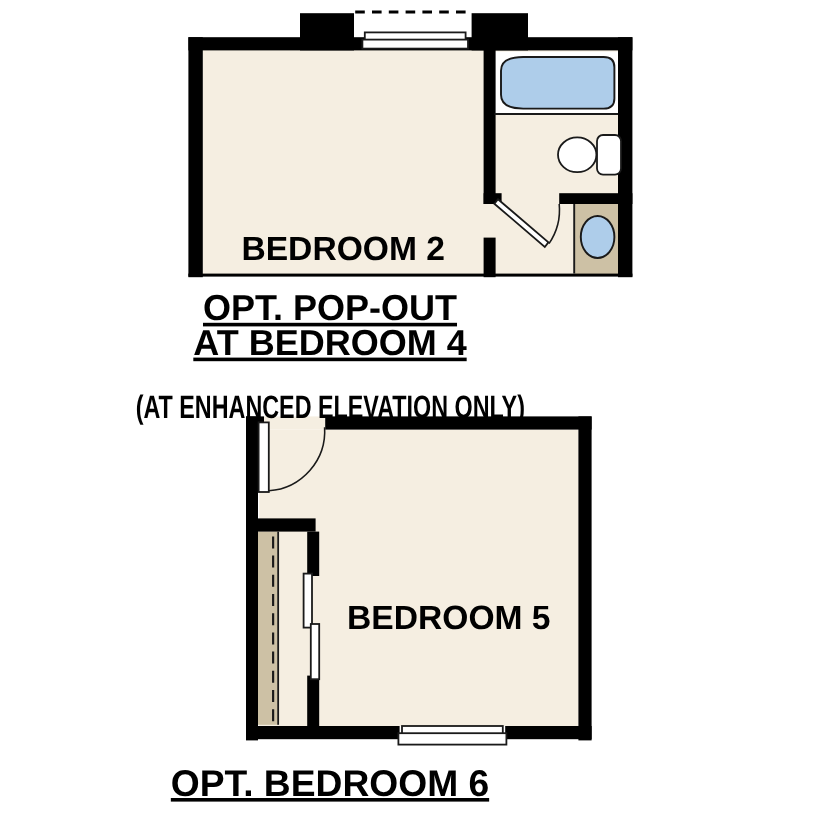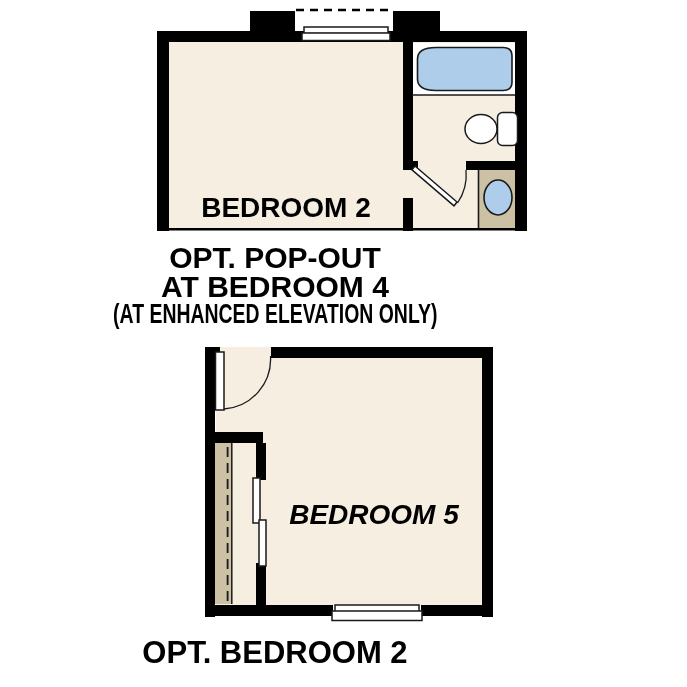--- a/index.html
+++ b/index.html
@@ -19,23 +19,24 @@
   .thin{stroke:var(--line,#1a1a1a);fill:none;}
   .dashed-pop{stroke:var(--wall,#000000);stroke-width:2.6;stroke-dasharray:8 6;fill:none;}
   .dashed-rod{stroke:var(--line,#1a1a1a);stroke-width:1.8;stroke-dasharray:10 6;fill:none;}
   .room-label{
     position:absolute;text-align:center;font-weight:bold;
     color:var(--text,#000000);font-size:28px;line-height:28px;white-space:nowrap;margin-top:40px;
   }
   .caption{
     position:absolute;left:0;width:550px;text-align:center;font-weight:bold;
     color:var(--text,#000000);
+    text-decoration:underline;
   }
   .cap-line{font-size:30px;line-height:29px;white-space:nowrap;}
-  .cap-line-small{font-size:27px;line-height:27px;white-space:nowrap;}
+  .cap-line-small{font-size:27px;line-height:27px;white-space:nowrap;margin-top:25px;}
   .condensed{display:inline-block;transform:scaleX(0.72);transform-origin:50% 50%;}
   .cap-single{font-size:31px;line-height:30px;white-space:nowrap;}
 </style>
 </head>
 <body>
 
 <div class="stage">
 
   <svg width="687" height="687" viewBox="0 0 687 687">
 
@@ -116,25 +117,25 @@
 
       <g>
         <rect class="white-fix" x="335" y="605" width="84" height="7"></rect>
         <rect class="white-fix" x="332" y="611" width="90" height="9.5"></rect>
       </g>
     </g>
   </svg>
 
   <div class="room-label" style="left:169px;top:154px;width:234px;">BEDROOM 2</div>
 
-  <div class="room-label" style="left:257px;top:461px;width:234px;font-style:italic;">BEDROOM 5</div>
+  <div class="room-label" style="left:257px;top:461px;width:234px;">BEDROOM 5</div>
 
   <div class="caption" style="top:243px;">
     <div class="cap-line">OPT. POP-OUT</div>
     <div class="cap-line">AT BEDROOM 4</div>
     <div class="cap-line-small">
       <span class="condensed">(AT ENHANCED ELEVATION ONLY)</span>
     </div>
   </div>
 
-  <div class="caption cap-single" style="top:638px;">OPT. BEDROOM 2</div>
+  <div class="caption cap-single" style="top:638px;">OPT. BEDROOM 6</div>
 
 </div>
 
 </body></html>

